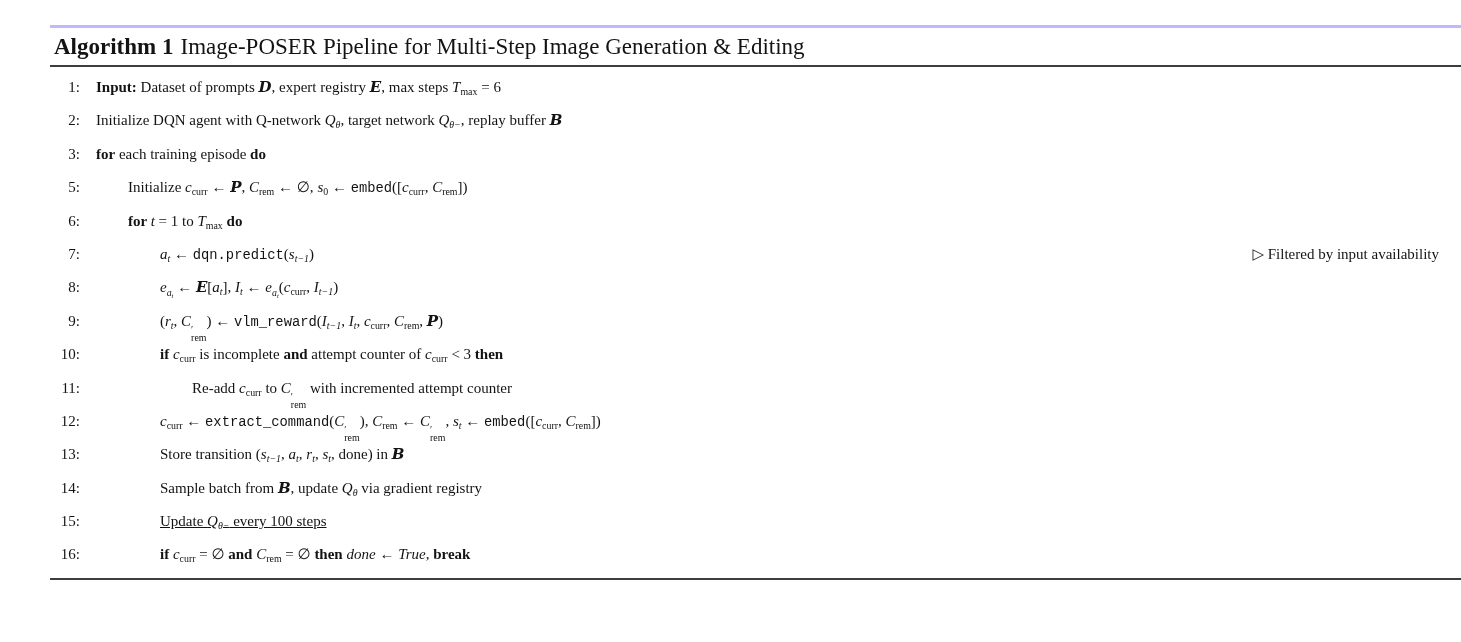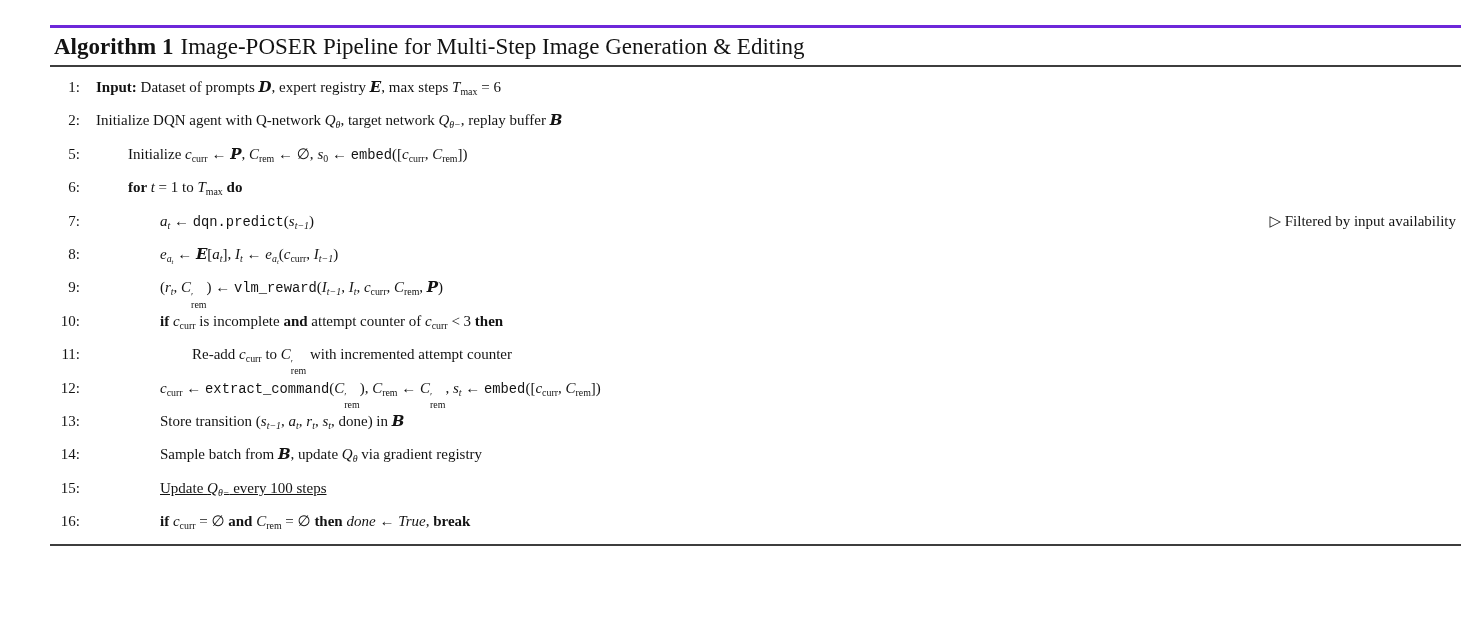--- a/index.html
+++ b/index.html
@@ -2,56 +2,57 @@
 <html><head>
 <meta charset="utf-8">
 <style>
   html,body{margin:0;padding:0;background:#ffffff;}
   body{
     width:1461px;height:642px;overflow:hidden;
     font-family:"Liberation Serif","DejaVu Serif","DejaVu Sans",serif;
     color:#131313;
   }
   .page{position:relative;width:1461px;height:642px;background:#ffffff;}
-  .algo{margin:25px 0 0 50px;border-top:3px solid #6d28d9;}
+  .algo{margin:25px 0 0 50px;border-top:3px solid #c4b5fd;}
   .algo-title{
     font-size:23px;line-height:27px;
     padding:5px 0 5px 4px;
     border-bottom:2px solid #3d3d3d;
     white-space:nowrap;
   }
   .algo-title .lbl{font-weight:bold;margin-right:7px;}
   .algo-body{
     font-size:15px;
     padding:4px 5px 6px 0;
     border-bottom:2px solid #3d3d3d;
   }
   .line{position:relative;height:33.4px;line-height:33.4px;white-space:nowrap;}
   .lno{display:inline-block;width:30px;text-align:right;vertical-align:baseline;}
   .lcontent{display:inline;}
-  .lcomment{position:absolute;right:0;top:0;}
+  .lcomment{position:absolute;right:17px;top:0;}
   .seg-b{font-weight:bold;}
   .seg-i{font-style:italic;}
   .seg-l{font-style:italic;font-weight:600;font-family:"DejaVu Serif",serif;}
   .seg-c{font-family:"Liberation Mono","DejaVu Sans Mono",monospace;font-size:0.92em;}
   sub.msub{font-size:66%;line-height:0;vertical-align:-0.32em;}
   .ss{display:inline-flex;flex-direction:column;align-items:flex-start;vertical-align:-0.5em;}
   .ss > span{font-size:66%;line-height:0.78;display:block;}
 </style>
 </head>
 <body>
 
 <div class="page">
   <div class="algo">
     <div class="algo-title">
       <span class="lbl">Algorithm 1</span><span>Image-POSER Pipeline for Multi-Step Image Generation &amp; Editing</span>
     </div>
     <div class="algo-body" id="algo-body">
         <div class="line"><span class="lno">1:</span><span class="lcontent" style="padding-left: 16px;"><span class="seg-b">Input: </span><span class="seg-p">Dataset of prompts </span><span class="seg-l">D</span><span class="seg-p">, expert registry </span><span class="seg-l">E</span><span class="seg-p">, max steps </span><span class="seg-i">T</span><sub class="msub"><span class="seg-p">max</span></sub><span class="seg-p"> = 6</span></span></div>
         <div class="line"><span class="lno">2:</span><span class="lcontent" style="padding-left: 16px;"><span class="seg-p">Initialize DQN agent with Q-network </span><span class="seg-i">Q</span><sub class="msub"><span class="seg-i">θ</span></sub><span class="seg-p">, target network </span><span class="seg-i">Q</span><sub class="msub"><span class="seg-i">θ−</span></sub><span class="seg-p">, replay buffer </span><span class="seg-l">B</span></span></div>
+        <div class="line"><span class="lno">3:</span><span class="lcontent" style="padding-left: 16px;"><span class="seg-b">for</span><span class="seg-p"> each training episode </span><span class="seg-b">do</span></span></div>
         <div class="line"><span class="lno">5:</span><span class="lcontent" style="padding-left: 48px;"><span class="seg-p">Initialize </span><span class="seg-i">c</span><sub class="msub"><span class="seg-p">curr</span></sub><span class="seg-p"> ← </span><span class="seg-l">P</span><span class="seg-p">, </span><span class="seg-i">C</span><sub class="msub"><span class="seg-p">rem</span></sub><span class="seg-p"> ← ∅, </span><span class="seg-i">s</span><sub class="msub"><span class="seg-p">0</span></sub><span class="seg-p"> ← </span><span class="seg-c">embed</span><span class="seg-p">([</span><span class="seg-i">c</span><sub class="msub"><span class="seg-p">curr</span></sub><span class="seg-p">, </span><span class="seg-i">C</span><sub class="msub"><span class="seg-p">rem</span></sub><span class="seg-p">])</span></span></div>
         <div class="line"><span class="lno">6:</span><span class="lcontent" style="padding-left: 48px; font-family: Liberation Serif, serif;"><span class="seg-b">for </span><span class="seg-i">t</span><span class="seg-p"> = 1 to </span><span class="seg-i">T</span><sub class="msub"><span class="seg-p">max</span></sub><span class="seg-b"> do</span></span></div>
         <div class="line"><span class="lno">7:</span><span class="lcontent" style="padding-left: 80px;"><span class="seg-i">a</span><sub class="msub"><span class="seg-i">t</span></sub><span class="seg-p"> ← </span><span class="seg-c">dqn.predict</span><span class="seg-p">(</span><span class="seg-i">s</span><sub class="msub"><span class="seg-i">t−1</span></sub><span class="seg-p">)</span></span><span class="lcomment">▷ Filtered by input availability</span></div>
         <div class="line"><span class="lno">8:</span><span class="lcontent" style="padding-left: 80px;"><span class="seg-i">e</span><sub class="msub"><span class="seg-i">a</span><sub class="msub"><span class="seg-i">t</span></sub></sub><span class="seg-p"> ← </span><span class="seg-l">E</span><span class="seg-p">[</span><span class="seg-i">a</span><sub class="msub"><span class="seg-i">t</span></sub><span class="seg-p">], </span><span class="seg-i">I</span><sub class="msub"><span class="seg-i">t</span></sub><span class="seg-p"> ← </span><span class="seg-i">e</span><sub class="msub"><span class="seg-i">a</span><sub class="msub"><span class="seg-i">t</span></sub></sub><span class="seg-p">(</span><span class="seg-i">c</span><sub class="msub"><span class="seg-p">curr</span></sub><span class="seg-p">, </span><span class="seg-i">I</span><sub class="msub"><span class="seg-i">t−1</span></sub><span class="seg-p">)</span></span></div>
         <div class="line"><span class="lno">9:</span><span class="lcontent" style="padding-left: 80px;"><span class="seg-p">(</span><span class="seg-i">r</span><sub class="msub"><span class="seg-i">t</span></sub><span class="seg-p">, </span><span class="seg-i">C</span><span class="ss">
               <span>′</span>
               <span><span class="seg-p">rem</span></span>
             </span><span class="seg-p">) ← </span><span class="seg-c">vlm_reward</span><span class="seg-p">(</span><span class="seg-i">I</span><sub class="msub"><span class="seg-i">t−1</span></sub><span class="seg-p">, </span><span class="seg-i">I</span><sub class="msub"><span class="seg-i">t</span></sub><span class="seg-p">, </span><span class="seg-i">c</span><sub class="msub"><span class="seg-p">curr</span></sub><span class="seg-p">, </span><span class="seg-i">C</span><sub class="msub"><span class="seg-p">rem</span></sub><span class="seg-p">, </span><span class="seg-l">P</span><span class="seg-p">)</span></span></div>
         <div class="line"><span class="lno">10:</span><span class="lcontent" style="padding-left: 80px;"><span class="seg-b">if </span><span class="seg-i">c</span><sub class="msub"><span class="seg-p">curr</span></sub><span class="seg-p"> is incomplete </span><span class="seg-b">and</span><span class="seg-p"> attempt counter of </span><span class="seg-i">c</span><sub class="msub"><span class="seg-p">curr</span></sub><span class="seg-p"> &lt; 3 </span><span class="seg-b">then</span></span></div>
         <div class="line"><span class="lno">11:</span><span class="lcontent" style="padding-left: 112px;"><span class="seg-p">Re-add </span><span class="seg-i">c</span><sub class="msub"><span class="seg-p">curr</span></sub><span class="seg-p"> to </span><span class="seg-i">C</span><span class="ss">

